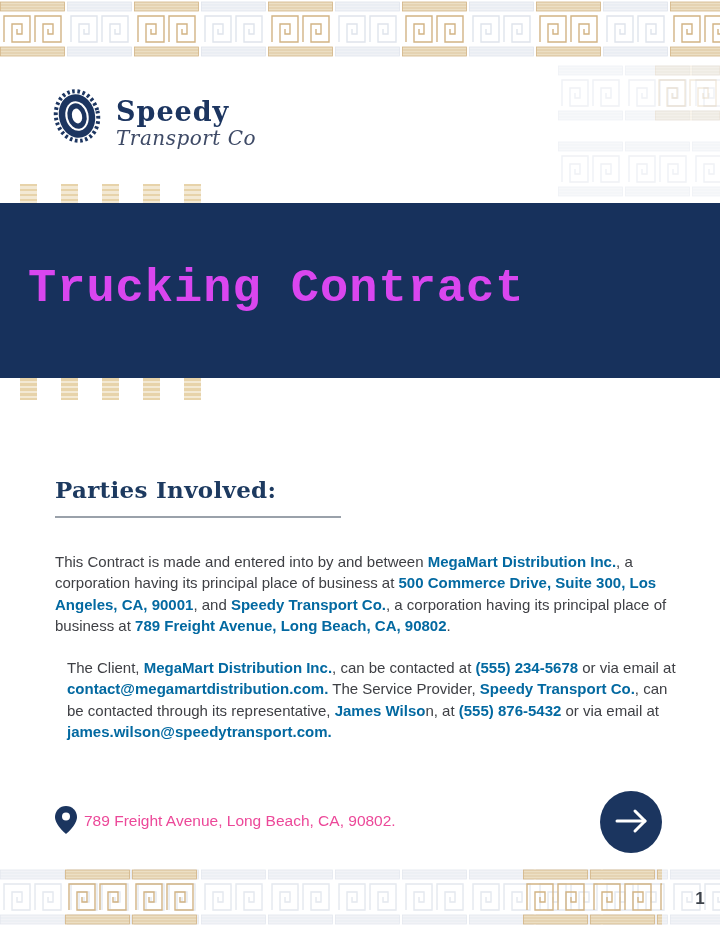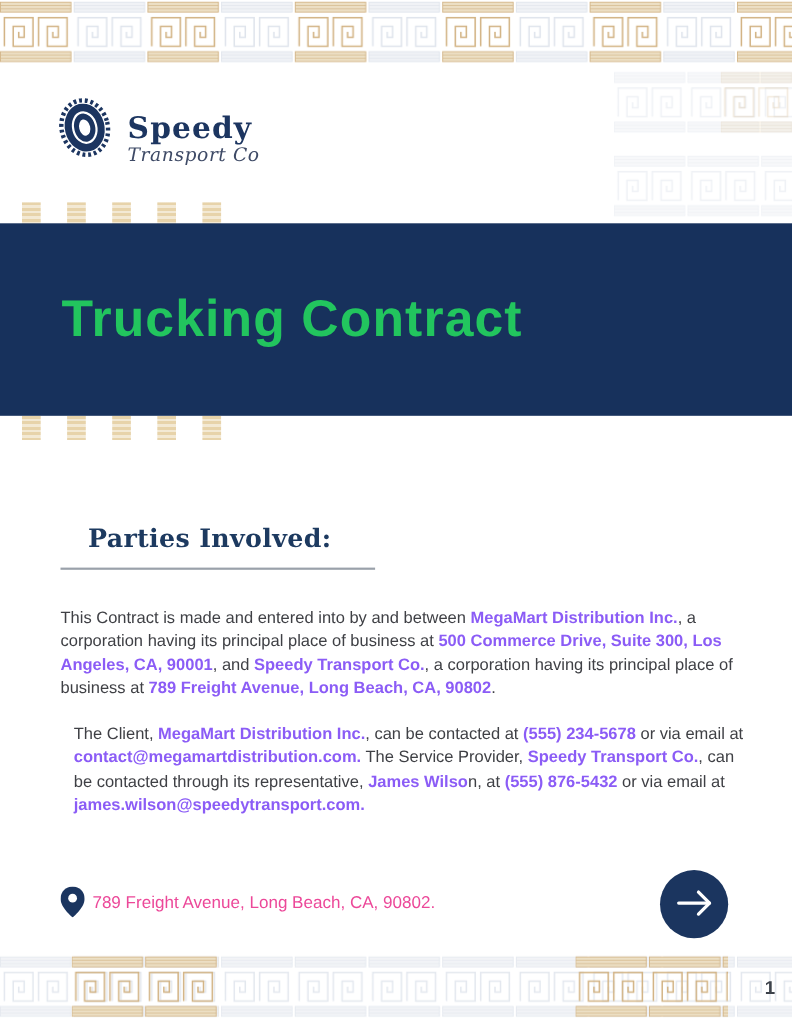--- a/index.html
+++ b/index.html
@@ -27,45 +27,45 @@
   .sq-row-2 .sq{height:22px;}
   
   .logo{position:absolute;left:50px;top:86px;display:flex;align-items:flex-end;gap:12px;}
   .logo-text{display:flex;flex-direction:column;}
   .logo-name{
     font-family:"DejaVu Serif","Liberation Serif",serif;font-weight:bold;
     font-size:27px;color:#1c3560;letter-spacing:1px;line-height:1;
   }
   .logo-sub{
     font-family:"DejaVu Serif","Liberation Serif",serif;font-style:italic;
-    font-size:17px;color:#3e4a66;letter-spacing:.5px;margin-top:1px;
+    font-size:20px;color:#3e4a66;letter-spacing:.5px;margin-top:1px;
   }
   
   .banner{
     position:absolute;left:0;top:203px;width:720px;height:175px;background:#17315c;
     display:flex;align-items:center;
   }
   .banner-title{
-    font-family:Liberation Sans, sans-serif;font-weight:bold;
-    font-size:47px;color:#22c55e;letter-spacing:1px;padding-left:56px;padding-bottom:4px;
+    font-family:Liberation Mono, monospace;font-weight:bold;
+    font-size:47px;color:#d946ef;letter-spacing:1px;padding-left:28px;padding-bottom:4px;
   }
   
   .heading{
     position:absolute;left:55px;top:476px;
     font-family:"DejaVu Serif","Liberation Serif",serif;font-weight:bold;
-    font-size:23px;color:#1d3a60;letter-spacing:.3px;margin-left:25px;
+    font-size:23px;color:#1d3a60;letter-spacing:.3px;
   }
   .heading-rule{position:absolute;left:55px;top:516px;width:286px;height:2px;background:#9aa1aa;}
   .para{
     position:absolute;left:55px;width:614px;
     font-size:15px;line-height:21.4px;color:#3f4045;
   }
   .para-1{top:536px;}
   .para-2{top:642px;margin-left:12px;}
-  .para .b{font-weight:bold;color:#8b5cf6;}
+  .para .b{font-weight:bold;color:#0369a1;}
   
   .pin{position:absolute;left:55px;top:806px;}
   .address{position:absolute;left:84px;top:812px;font-size:15.5px;color:#ec4899;}
   .next-btn{
     position:absolute;left:600px;top:791px;width:62px;height:62px;border-radius:50%;
     background:#1b355f;border:none;display:flex;align-items:center;justify-content:center;
     cursor:pointer;padding:0;
   }
   .page-num{
     position:absolute;left:688px;top:889px;width:24px;text-align:center;

